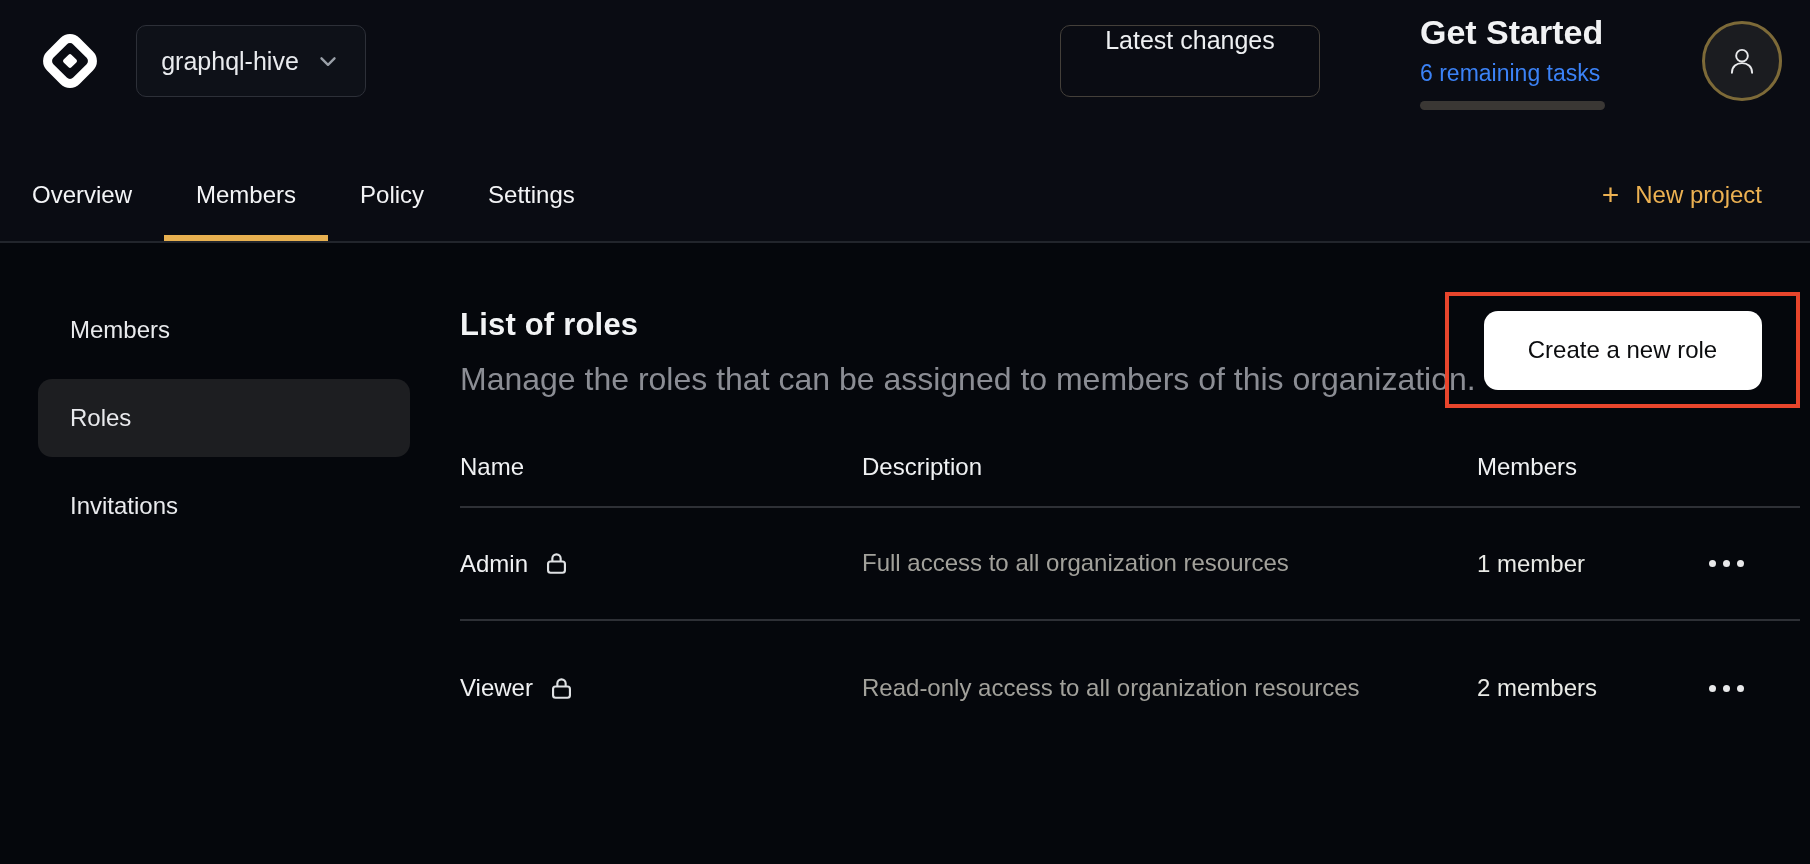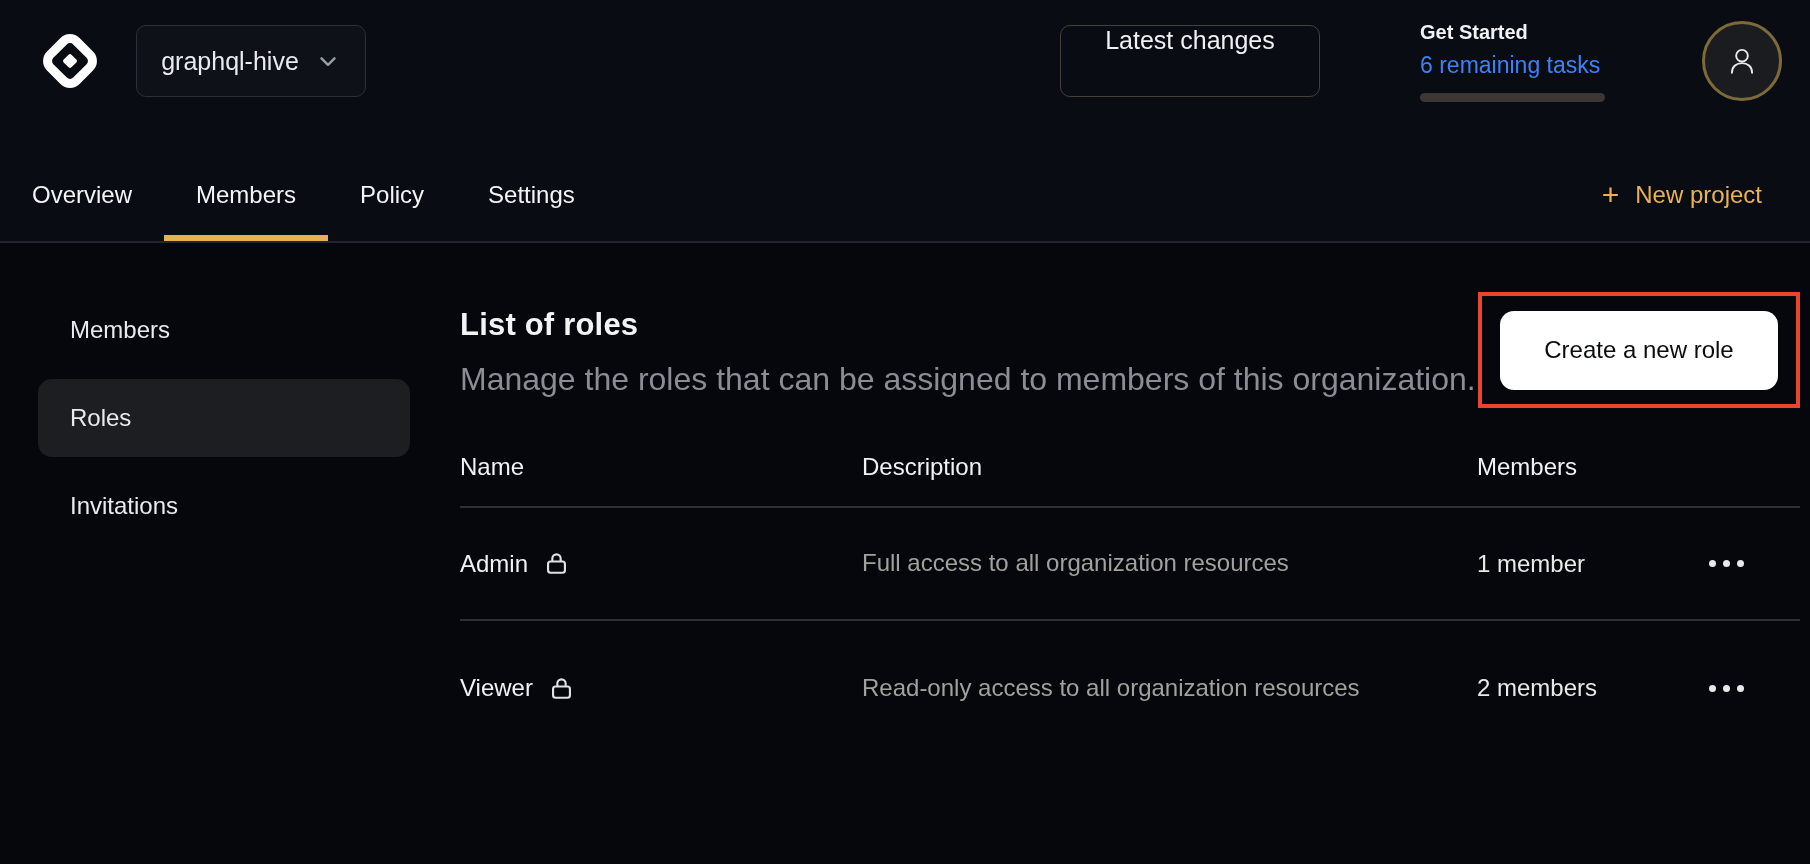--- a/index.html
+++ b/index.html
@@ -18,21 +18,21 @@
     margin-left:34px; width:230px; height:72px; border:1px solid #2d3038; background:#0e1118;
     border-radius:10px; display:flex; align-items:center; justify-content:center; gap:16px;
     font-size:25px; color:#e9ebee; cursor:pointer;
   }
   .latest-btn {
     margin-left:auto; width:260px; height:72px; border:1px solid #44403a; background:transparent;
     border-radius:10px; display:flex; align-items:flex-start; justify-content:center;
     font-size:25px; color:#eef0f2; cursor:pointer;
   }
   .get-started { margin-left:100px; width:186px; }
-  .gs-title { font-size:20px; font-weight:600; color:#f1f2f4; }
+  .gs-title { font-size:34px; font-weight:600; color:#f1f2f4; }
   .gs-sub { font-size:23px; color:#3b82f6; margin-top:8px; white-space:nowrap; }
   .gs-progress { margin-top:14px; width:185px; height:9px; border-radius:5px; background:#3a3734; }
   .avatar {
     margin-left:96px; width:80px; height:80px; border-radius:50%;
     border:3px solid #7d6a38; background:#1b1c20;
     display:flex; align-items:center; justify-content:center; cursor:pointer; flex:0 0 auto;
   }
   
   .tab-row { height:119px; display:flex; align-items:flex-end; }
   .tabs { display:flex; height:92px; }
@@ -52,21 +52,21 @@
   .sidebar { width:410px; flex:0 0 auto; padding:48px 0 0 38px; display:flex; flex-direction:column; gap:10px; }
   .side-item {
     width:372px; height:78px; border-radius:14px; display:flex; align-items:center;
     padding-left:32px; font-size:24px; color:#e9eaed; cursor:pointer;
   }
   .side-item.active { background:#1d1e21; }
   .main { position:relative; flex:1; padding:64px 10px 0 50px; }
   .page-title { font-size:31px; font-weight:700; color:#f2f3f5; letter-spacing:0.2px; }
   .page-subtitle { margin-top:18px; font-size:32px; color:#8b8d94; }
   .annotation-box {
-    position:absolute; top:49px; right:10px; width:322px; height:116px;
+    position:absolute; top:49px; right:10px; width:355px; height:116px;
     border:4px solid #e8452c; display:flex; align-items:center; justify-content:center;
   }
   .create-btn {
     width:278px; height:79px; background:#ffffff; color:#0b0c0e; border:none; border-radius:14px;
     font-size:24px; font-family:inherit; cursor:pointer; display:flex; align-items:center; justify-content:center;
   }
   
   .roles-table { margin-top:30px; }
   .t-row { display:grid; grid-template-columns:402px 615px 230px 1fr; align-items:center; }
   .t-head { min-height:80px; border-bottom:2px solid #2e3036; font-size:24px; font-weight:400; color:#f0f1f3; }

